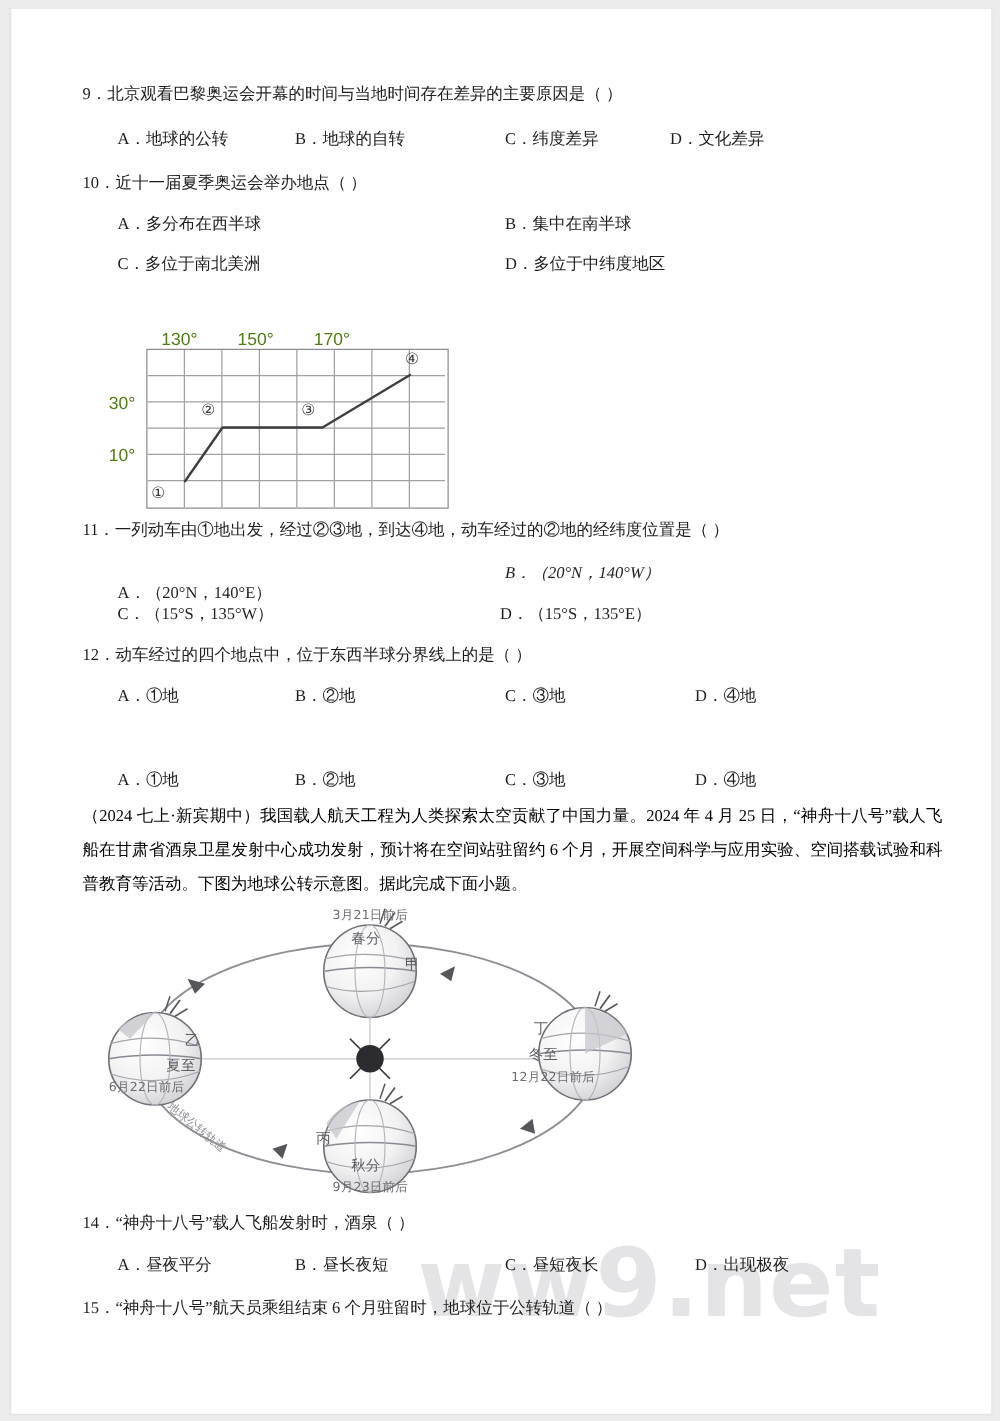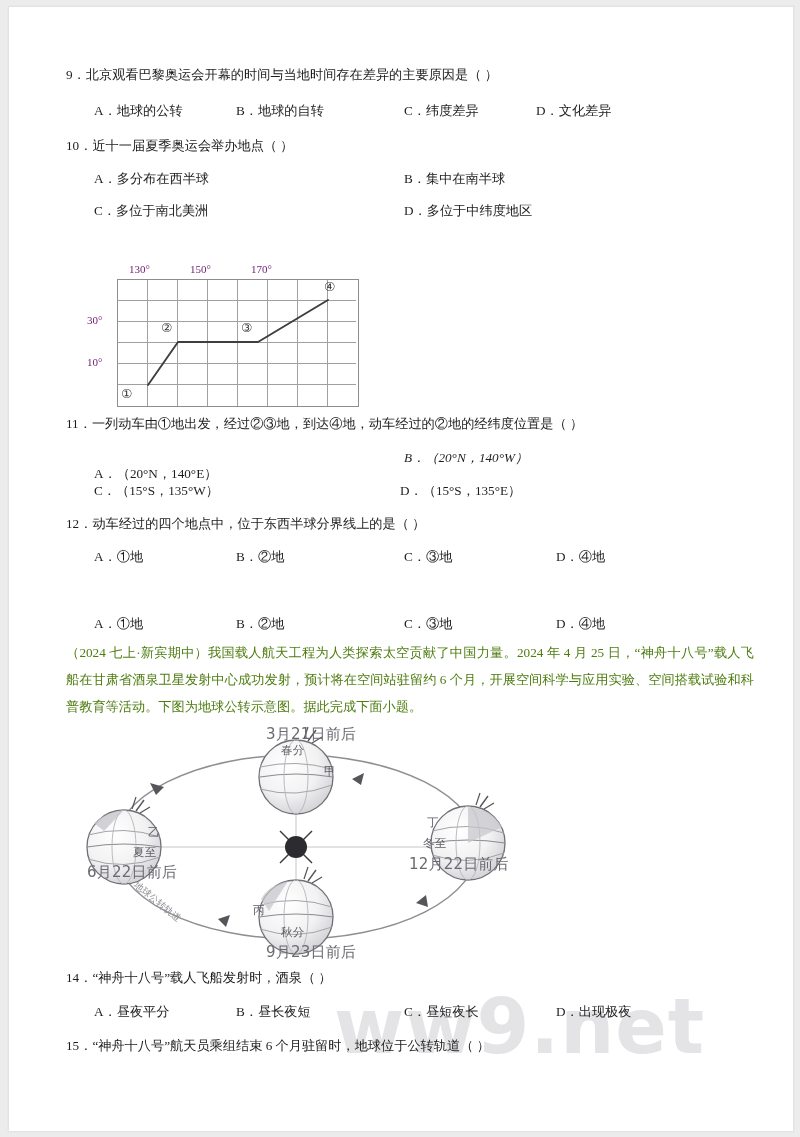--- a/index.html
+++ b/index.html
@@ -34,47 +34,47 @@
   .blk{position:absolute;z-index:5;color:#1c1c1c;}
   .qline{
     font-size:13.2px;line-height:17px;
     white-space:nowrap;
     color:#1d1d1d;
   }
   .para{
     font-size:13.2px;line-height:27px;
     width:688px;
     text-align:justify;
-    color:#4d7c0f;
+    color:#000000;
   }
   .opts{position:absolute;z-index:5;font-size:13.2px;white-space:nowrap;color:#1d1d1d;}
   .opt{position:absolute;white-space:nowrap;}
   .cjk{font-family:"DejaVu Sans","Liberation Sans",sans-serif;}
 
   
   .figgrid{position:absolute;z-index:4;}
   .gridbox{position:absolute;border:1px solid #8d8d8f;background:#fff;}
   .gl{position:absolute;background:#a0a0a2;}
   .glv{width:1px;}
   .glh{height:1px;}
   .axlab{
-    position:absolute;font-size:11px;color:#701a75;
-    font-family:Liberation Serif, serif;white-space:nowrap;
+    position:absolute;font-size:14px;color:#4d7c0f;
+    font-family:Liberation Sans, sans-serif;white-space:nowrap;
   }
   .ptlab{
     position:absolute;font-family:"DejaVu Sans",sans-serif;
     font-size:12.5px;color:#3a3a3c;
   }
 
   
   .figearth{position:absolute;z-index:4;}
   .elab{
     position:absolute;
     font-family:"DejaVu Sans","Liberation Sans",sans-serif;
-    font-size:15px;color:#6a6a70;white-space:nowrap;letter-spacing:.2px;
+    font-size:10px;color:#6a6a70;white-space:nowrap;letter-spacing:.2px;
   }
   .elab.big{font-size:11.5px;color:#5d5d63;}
   .orbtext{
     position:absolute;
     font-family:"DejaVu Sans",sans-serif;font-size:9.5px;color:#8d8d93;
     white-space:nowrap;
   }
 </style>
 </head>
 <body>

